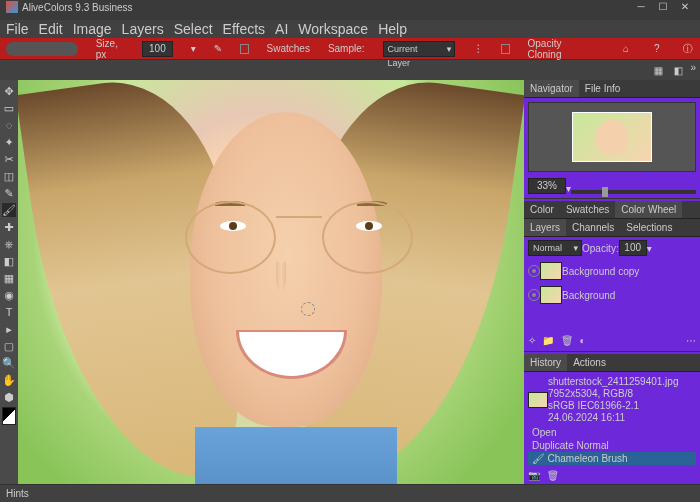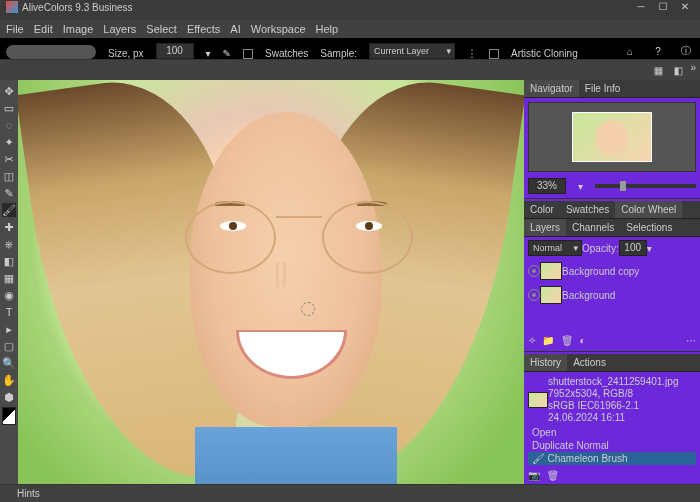--- a/index.html
+++ b/index.html
@@ -2,22 +2,22 @@
 <html><head>
 <meta charset="utf-8">
 <style>
 *{margin:0;padding:0;box-sizing:border-box;font-family:Tahoma,Arial,sans-serif;font-size:10px;color:#ccc;user-select:none}
 body{background:#4a4a4a;width:700px;height:502px;overflow:hidden}
 .titlebar{height:20px;background:#3a3a3a;display:flex;align-items:flex-end;padding:7px 6px;gap:4px}
 .titlebar .app-icon{width:12px;height:12px;background:linear-gradient(135deg,#e74c3c,#3498db)}
 .titlebar .spacer{flex:1}
 .win-btn{width:18px;height:14px;display:flex;align-items:center;justify-content:center;font-size:10px}
 .menubar{height:18px;background:#414141;display:flex;align-items:center;padding:0 6px;gap:10px}
-.menubar span{font-size:11px}
-.toolbar{height:22px;background:#000000;display:flex;align-items:flex-end;padding:0 6px;gap:12px;border-bottom:1px solid #333}
+.menubar span{font-size:14px}
+.toolbar{height:22px;background:#b91c1c;display:flex;align-items:center;padding:0 6px;gap:18px;border-bottom:1px solid #333}
 .brush-preview{width:90px;height:14px;background:#555;border-radius:7px}
 .num-input{width:38px;height:16px;background:#333;border:1px solid #222;text-align:center;line-height:14px}
 .select{height:16px;background:#333;border:1px solid #222;padding:0 14px 0 4px;line-height:14px;font-size:9px;position:relative}
 .select::after{content:"▾";position:absolute;right:3px;top:0}
 .checkbox{width:10px;height:10px;border:1px solid #888;display:inline-block}
 .icon-btn{width:16px;height:16px;display:flex;align-items:center;justify-content:center}
 .tabbar{height:20px;background:#414141;display:flex;align-items:center;padding:0 4px}
 .tab{background:#4a4a4a;padding:2px 8px;border-top-left-radius:3px;border-top-right-radius:3px;font-size:10px}
 .tab-icons{margin-left:auto;display:flex;gap:4px}
 .main{display:flex;height:calc(502px - 20px - 18px - 22px - 20px - 18px)}
@@ -42,35 +42,35 @@
 .cursor-circle{position:absolute;left:56%;top:55%;width:14px;height:14px;border:1px dashed #888;border-radius:50%}
 .mouth{position:absolute;left:43%;top:62%;width:22%;height:12%;background:#fff;border-radius:0 0 50% 50%/0 0 100% 100%;border:3px solid #d98a7a;border-top:2px solid #d98a7a}
 .collar{position:absolute;left:35%;bottom:0;width:40%;height:14%;background:linear-gradient(180deg,#6aa3d9,#5a93c9)}
 .right-panel{width:176px;background:#6d28d9;display:flex;flex-direction:column;font-size:9px}
 .panel-tabs{display:flex;background:#3a3a3a;border-bottom:1px solid #222}
 .panel-tab{padding:3px 6px}
 .panel-tab.active{background:#4a4a4a}
 .nav-preview{height:70px;background:#555;margin:4px;position:relative;display:flex;align-items:center;justify-content:center;border:1px solid #333}
 .nav-thumb{width:80px;height:50px;background:linear-gradient(135deg,#c7e89a,#f8d4b0);position:relative;border:1px solid #fff}
 .nav-thumb::after{content:"";position:absolute;left:30%;top:15%;width:40%;height:70%;background:#f5d0ad;border-radius:50% 50% 40% 40%}
-.zoom-row{display:flex;align-items:center;padding:2px 4px;gap:12px}
+.zoom-row{display:flex;align-items:flex-end;padding:2px 4px;gap:0}
 .slider{flex:1;height:4px;background:#333;position:relative}
 .slider::after{content:"";position:absolute;left:25%;width:6px;height:10px;background:#999;top:-3px}
 .layer-row{display:flex;align-items:center;padding:3px 4px;}
 .layer-thumb{width:22px;height:18px;background:linear-gradient(135deg,#c7e89a,#f8d4b0);border:1px solid #222}
 .eye-icon{width:12px;height:12px;border:1px solid #888;border-radius:50%;position:relative}
 .eye-icon::after{content:"";position:absolute;width:4px;height:4px;background:#888;border-radius:50%;left:3px;top:3px}
 .divider{height:1px;background:#333;margin:2px 0}
 .layer-bottom{margin-top:auto}
 .action-icons{display:flex;gap:6px;padding:3px 4px}
 .history-body{padding:2px 4px;font-size:9px}
 .history-row{padding:1px 4px}
 .history-row.active{background:#2a6496}
 .history-file{color:#bbb;line-height:1.2}
-.statusbar{height:18px;background:#414141;display:flex;align-items:center;padding:0 17px;border-top:1px solid #333}
+.statusbar{height:18px;background:#414141;display:flex;align-items:center;padding:0 6px;border-top:1px solid #333}
 </style>
 </head>
 <body>
 
 <div class="titlebar">
   <div class="app-icon"></div>
   <span>AliveColors 9.3  Business</span>
   <div class="spacer"></div>
   <div class="win-btn">─</div>
   <div class="win-btn">☐</div>
@@ -94,21 +94,21 @@
   <span>Size, px</span>
   <div class="num-input">100</div>
   <span>▾</span>
   <span>✎</span>
   <span class="checkbox"></span>
   <span>Swatches</span>
   <span>Sample:</span>
   <div class="select" style="width:86px">Current Layer</div>
   <span>⋮</span>
   <span class="checkbox"></span>
-  <span>Artistic Cloning</span>
+  <span>Opacity Cloning</span>
   <div class="spacer" style="flex:1"></div>
   <span class="icon-btn">⌂</span>
   <span class="icon-btn">?</span>
   <span class="icon-btn">ⓘ</span>
 </div>
 
 <div class="tabbar">
   <div class="tab-icons">
     <span class="icon-btn">▦</span>
     <span class="icon-btn">◧</span>

